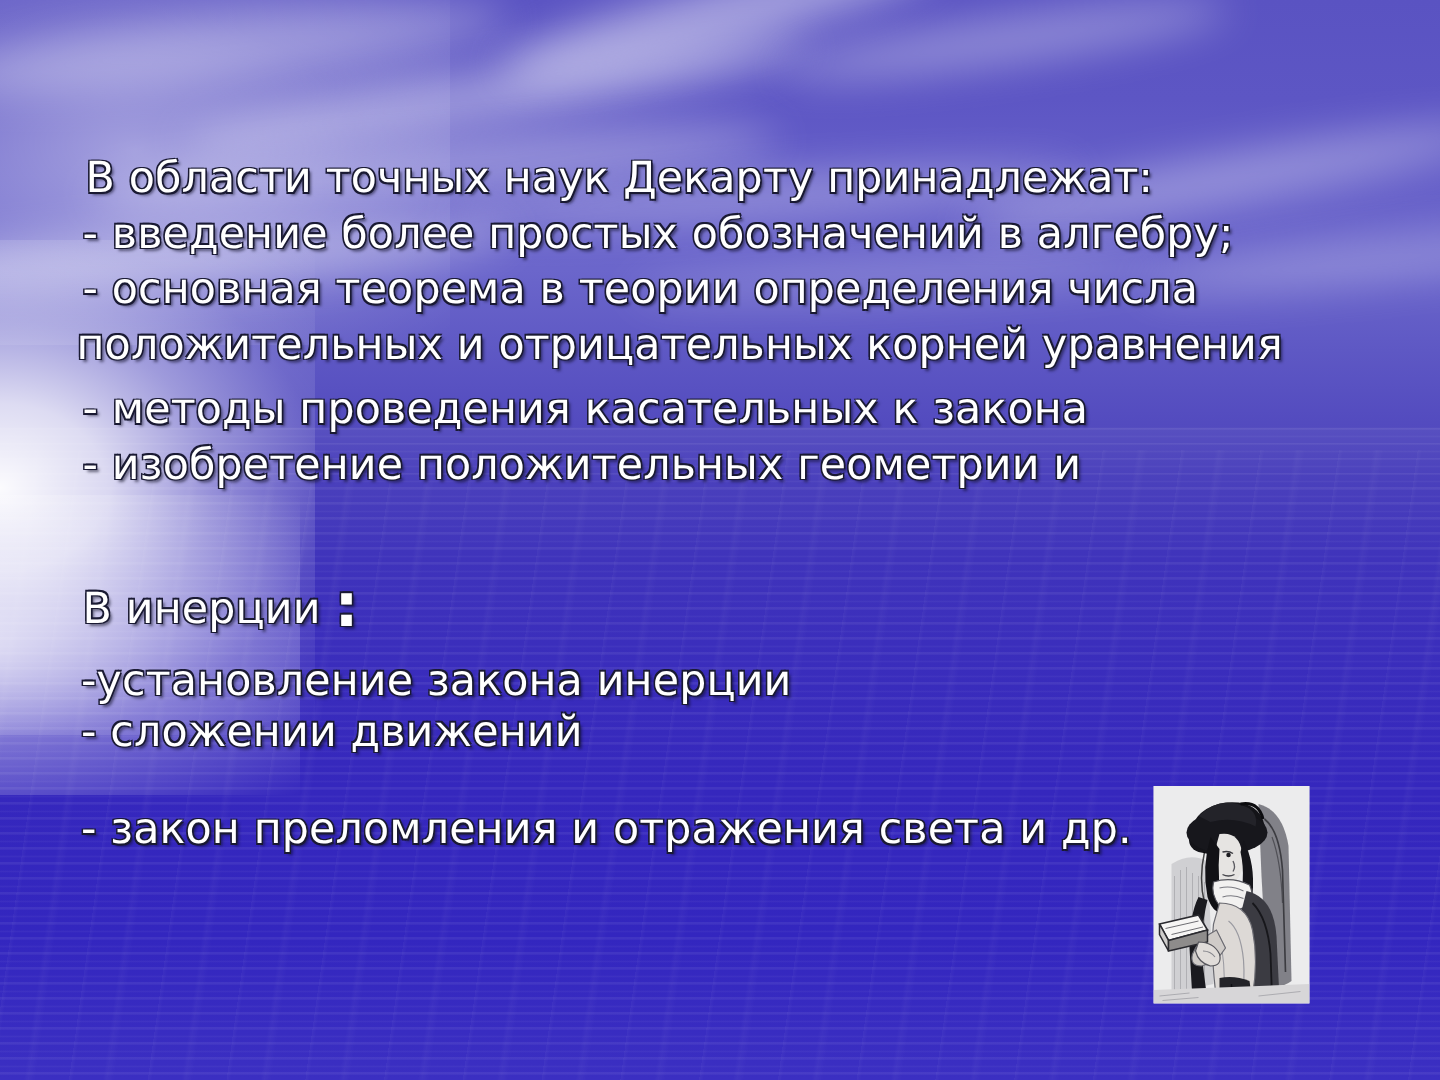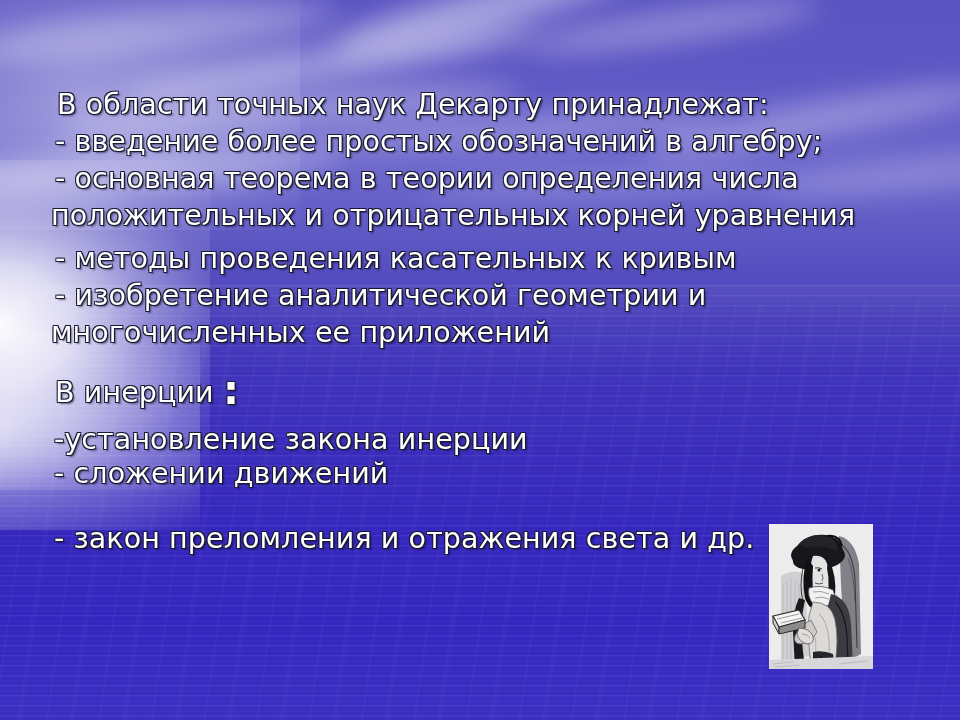--- a/index.html
+++ b/index.html
@@ -127,21 +127,21 @@
     background: radial-gradient(ellipse at center,
       rgba(255,255,255,0.42) 0%,
       rgba(255,255,255,0.16) 50%,
       rgba(255,255,255,0.00) 100%);
     pointer-events: none;
   }
 
   
   .textlayer {
     position: absolute;
-    left: 0; top: 4px;
+    left: 0; top: 18px;
     width: 960px; height: 690px;
   }
   .line {
     position: absolute;
     color: #ffffff;
     font-size: 28.5px;
     line-height: 30px;
     letter-spacing: 0.1px;
     white-space: nowrap;
     text-shadow:
@@ -197,25 +197,24 @@
   <div class="textlayer">
 
     <div class="line" style="left:57px; top:86px;">В области точных наук Декарту принадлежат:</div>
 
     <div class="line" style="left:55px; top:123px;">- введение более простых обозначений в алгебру;</div>
 
     <div class="line" style="left:55px; top:160px;">- основная теорема в теории определения числа</div>
 
     <div class="line" style="left:51px; top:197px;">положительных и отрицательных корней уравнения</div>
 
-    <div class="line" style="left:55px; top:240px;">- методы проведения касательных к кривым</div>
-
-    <div class="line" style="left:55px; top:277px;">- изобретение аналитической геометрии и</div>
-
-    <div class="line" style="left:51px; top:314px;">многочисленных ее приложений</div>
+    <div class="line" style="left:55px; top:240px;">- методы проведения касательных к закона</div>
+
+    <div class="line" style="left:55px; top:277px;">- изобретение положительных геометрии и</div>
+
 
     <div class="line" style="left:55px; top:372px;">
       <span>В инерции</span>
       <span class="phys-colon">:</span>
     </div>
 
     <div class="line" style="left:54px; top:455px;">- сложении движений</div>
 
     <div class="line" style="left:54px; top:421px;">-установление закона инерции</div>
 

